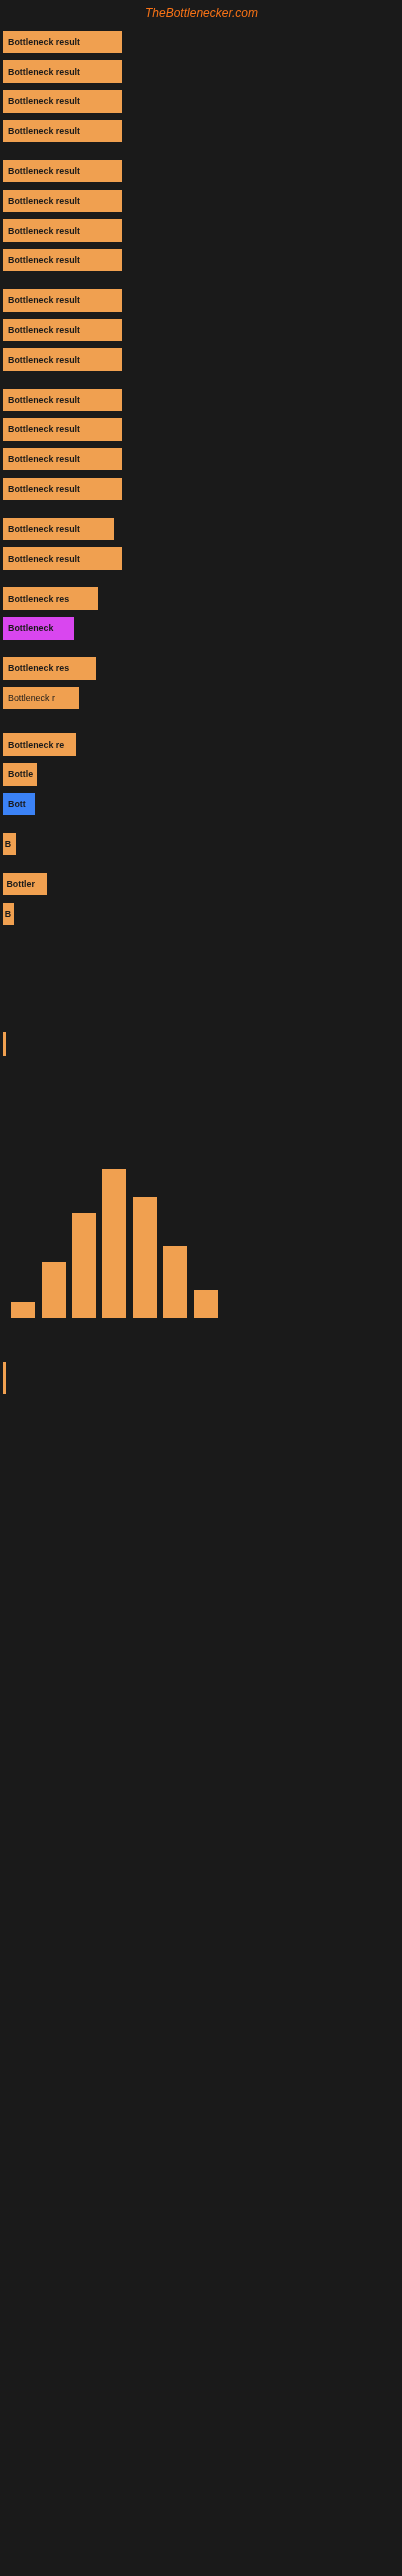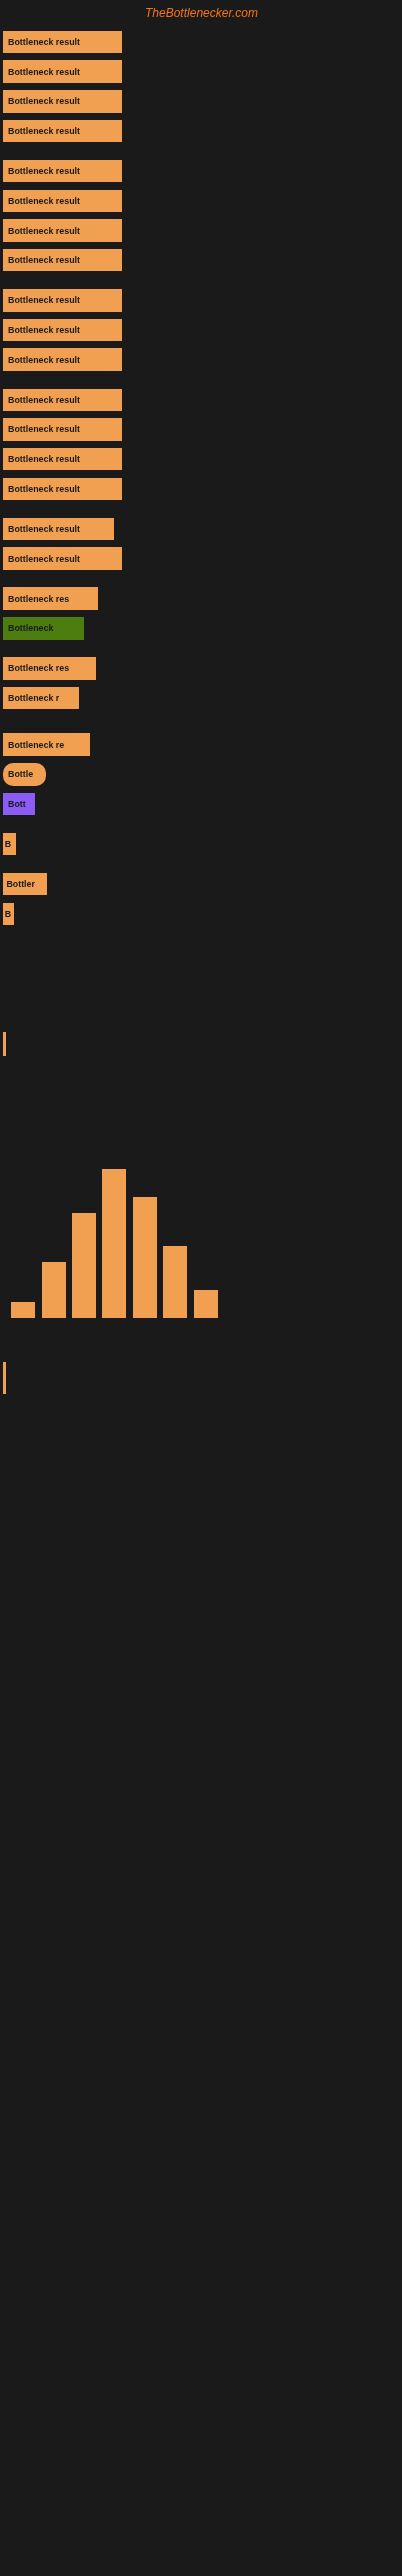--- a/index.html
+++ b/index.html
@@ -162,59 +162,59 @@
 
     <div style="height:6.4px;"></div>
 
     <div class="bar-row" style="margin: 4px 0;">
       <div class="bar" style="width:95px; height:22.5px; background:#f0a050; display:flex; align-items:center; padding-left:4.8px;">
         <span class="bar-label" style="color:#1a1a1a; font-size:8.9px; font-weight:bold; font-family:Arial,sans-serif;">Bottleneck res</span>
       </div>
     </div>
 
     <div class="bar-row" style="margin: 4px 0;">
-      <div class="bar" style="width:81px; height:22.5px; background:#4d7c0f; display:flex; align-items:center; padding-left:4.8px;">
+      <div class="bar" style="width:71px; height:22.5px; background:#d946ef; display:flex; align-items:center; padding-left:4.8px;">
         <span class="bar-label" style="color:#1a1a1a; font-size:8.9px; font-weight:bold; font-family:Arial,sans-serif;">Bottleneck</span>
       </div>
     </div>
 
     <div style="height:6.4px;"></div>
 
     <div class="bar-row" style="margin: 4px 0;">
       <div class="bar" style="width:93px; height:22.5px; background:#f0a050; display:flex; align-items:center; padding-left:4.8px;">
         <span class="bar-label" style="color:#1a1a1a; font-size:8.9px; font-weight:bold; font-family:Arial,sans-serif;">Bottleneck res</span>
       </div>
     </div>
 
     <div class="bar-row" style="margin: 4px 0;">
       <div class="bar" style="width:76px; height:22.5px; background:#f0a050; display:flex; align-items:center; padding-left:4.8px;">
-        <span class="bar-label" style="color:#1a1a1a; font-size:8.9px; font-weight:bold; font-family:Arial,sans-serif;">Bottleneck r</span>
-      </div>
-    </div>
-
-    <div style="height:6.4px;"></div>
-
-
-
-    <div style="height:6.4px;"></div>
-
-    <div class="bar-row" style="margin: 4px 0;">
-      <div class="bar" style="width:87px; height:22.5px; background:#f0a050; display:flex; padding-left:4.8px;">
+        <span class="bar-label" style="color:#1a1a1a; font-size:8.9px; font-weight:normal; font-family:Arial,sans-serif;">Bottleneck r</span>
+      </div>
+    </div>
+
+    <div style="height:6.4px;"></div>
+
+
+
+    <div style="height:6.4px;"></div>
+
+    <div class="bar-row" style="margin: 4px 0;">
+      <div class="bar" style="width:73px; height:22.5px; background:#f0a050; display:flex; padding-left:4.8px;">
         <span class="bar-label" style="color:#1a1a1a; font-size:8.9px; font-weight:bold; font-family:Arial,sans-serif;">Bottleneck re</span>
       </div>
     </div>
 
     <div class="bar-row" style="margin: 4px 0;">
-      <div class="bar" style="width:43px; height:22.5px; background:#f0a050; display:flex; align-items:center; padding-left:4.8px;border-radius:10px;">
+      <div class="bar" style="width:34px; height:22.5px; background:#f0a050; display:flex; align-items:center; padding-left:4.8px;">
         <span class="bar-label" style="color:#1a1a1a; font-size:8.9px; font-weight:bold; font-family:Arial,sans-serif;">Bottle</span>
       </div>
     </div>
 
     <div class="bar-row" style="margin: 4px 0;">
-      <div class="bar" style="width:32px; height:22.5px; background:#8b5cf6; display:flex; align-items:center; padding-left:4.8px;">
+      <div class="bar" style="width:32px; height:22.5px; background:#3b82f6; display:flex; align-items:center; padding-left:4.8px;">
         <span class="bar-label" style="color:#1a1a1a; font-size:8.9px; font-weight:bold; font-family:Arial,sans-serif;">Bott</span>
       </div>
     </div>
 
     <div style="height:6.4px;"></div>
 
     <div class="bar-row" style="margin: 4px 0;">
       <div class="bar" style="width:13px; height:22.5px; background:#f0a050; display:flex; align-items:center; padding-left:1.6px; overflow:hidden;">
         <span class="bar-label" style="color:#1a1a1a; font-size:8.9px; font-weight:bold; font-family:Arial,sans-serif;">B</span>
       </div>

